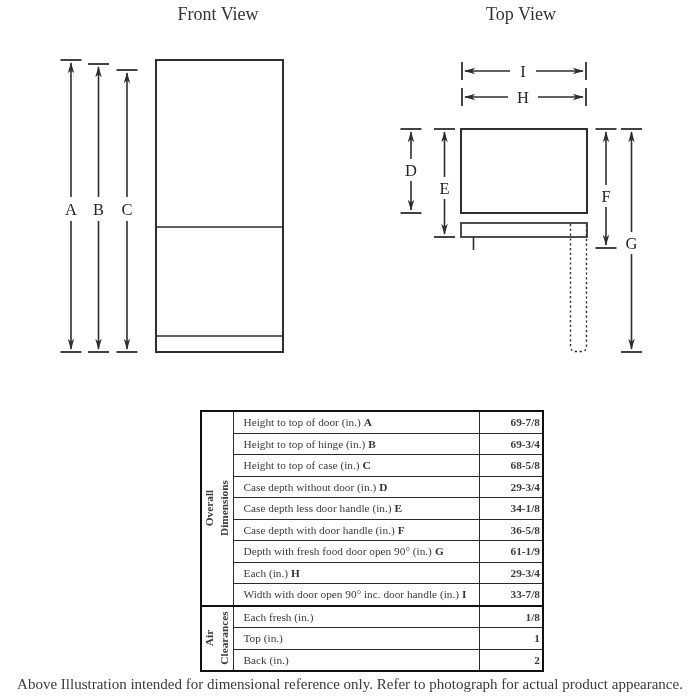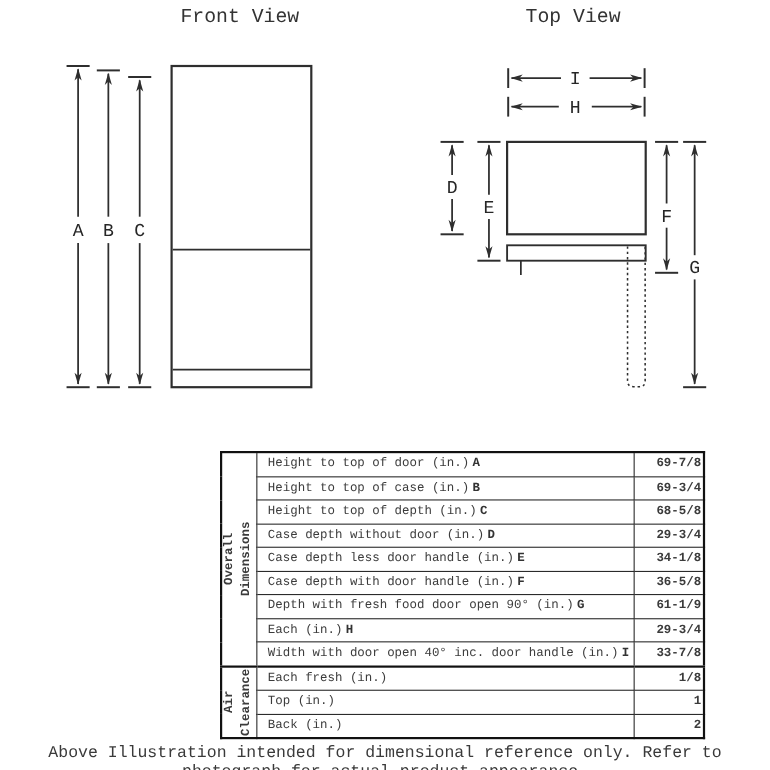--- a/index.html
+++ b/index.html
@@ -1,18 +1,18 @@
 <!DOCTYPE html>
 <html><head>
 <meta charset="utf-8">
 <style>
   html,body { margin:0; padding:0; background:#fff; }
   .screen {
     position:relative; width:700px; height:700px; background:#ffffff;
-    font-family:Liberation Mono, monospace; overflow:hidden;
+    font-family:Liberation Serif, serif; overflow:hidden;
   }
   svg.diagram { position:absolute; left:0; top:0; }
   svg .ln   { stroke:#2e2e2e; fill:none; }
   svg .vtitle { font-size:18px; fill:#333333; text-anchor:middle; }
   svg .dlabel { font-size:16.5px; fill:#262626; text-anchor:middle; }
 
   .dims-wrap { position:absolute; left:200px; top:410px; }
   table.dims { border-collapse:collapse; table-layout:fixed; border:2.5px solid #111; }
   table.dims td {
     border:1.4px solid #2b2b2b; height:20.5px; font-size:11.3px; color:#3b3b3b;
@@ -150,25 +150,25 @@
       <tbody>
         <tr>
           <td class="sec" rowspan="9">
             <div class="rot big">Overall
 Dimensions</div>
           </td>
           <td class="desc"><span>Height to top of door (in.)</span><b>A</b></td>
           <td class="val">69-7/8</td>
         </tr>
         <tr>
-          <td class="desc"><span>Height to top of case (in.)</span><b>B</b></td>
+          <td class="desc"><span>Height to top of hinge (in.)</span><b>B</b></td>
           <td class="val">69-3/4</td>
         </tr>
         <tr>
-          <td class="desc"><span>Height to top of depth (in.)</span><b>C</b></td>
+          <td class="desc"><span>Height to top of case (in.)</span><b>C</b></td>
           <td class="val">68-5/8</td>
         </tr>
         <tr>
           <td class="desc"><span>Case depth without door (in.)</span><b>D</b></td>
           <td class="val">29-3/4</td>
         </tr>
         <tr>
           <td class="desc"><span>Case depth less door handle (in.)</span><b>E</b></td>
           <td class="val">34-1/8</td>
         </tr>
@@ -178,21 +178,21 @@
         </tr>
         <tr>
           <td class="desc"><span>Depth with fresh food door open 90° (in.)</span><b>G</b></td>
           <td class="val">61-1/9</td>
         </tr>
         <tr>
           <td class="desc"><span>Each (in.)</span><b>H</b></td>
           <td class="val">29-3/4</td>
         </tr>
         <tr>
-          <td class="desc"><span>Width with door open 40° inc. door handle (in.)</span><b>I</b></td>
+          <td class="desc"><span>Width with door open 90° inc. door handle (in.)</span><b>I</b></td>
           <td class="val">33-7/8</td>
         </tr>
         <tr class="sec-start">
           <td class="sec" rowspan="3">
             <div class="rot small">Air
 Clearances</div>
           </td>
           <td class="desc"><span>Each fresh (in.)</span><b></b></td>
           <td class="val">1/8</td>
         </tr>

